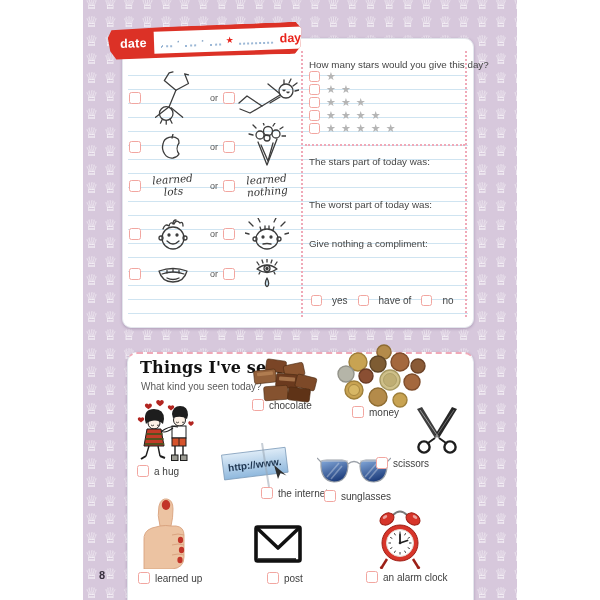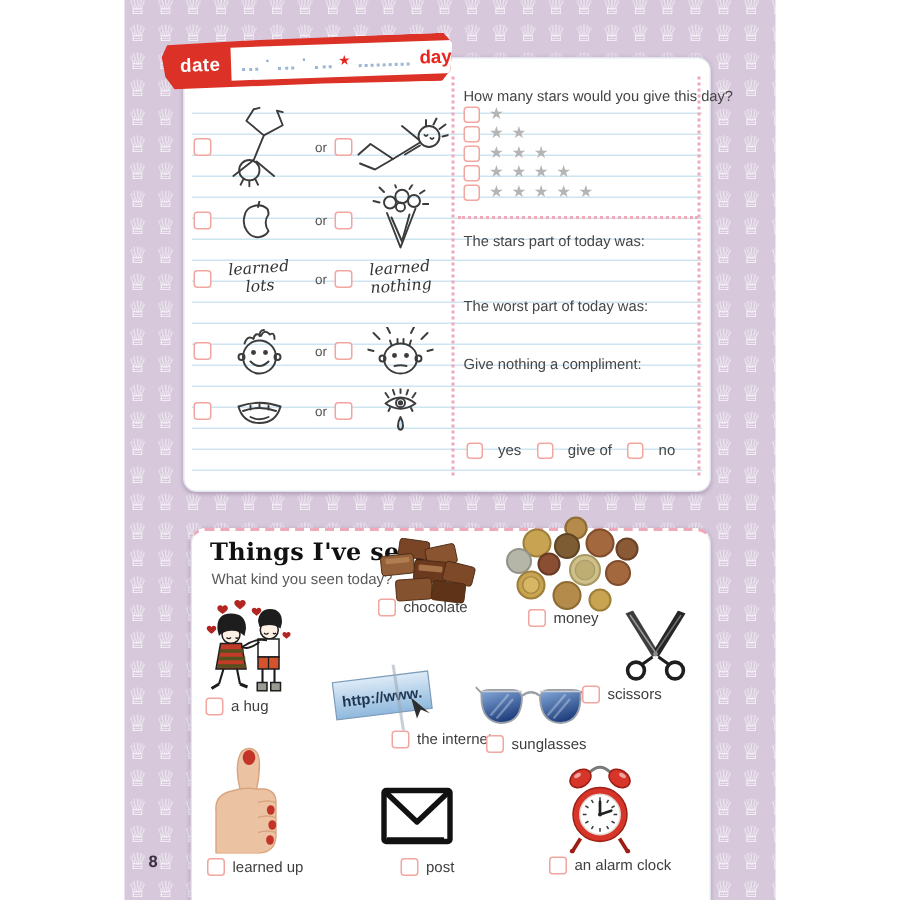--- a/index.html
+++ b/index.html
@@ -1046,21 +1046,21 @@
     <div class="hdots" style="left:182px;top:105px;width:160px;"></div>
 
     <div class="prompt" style="top:117px;">The stars part of today was:</div>
     <div class="prompt" style="top:160px;">The worst part of today was:</div>
     <div class="prompt" style="top:199px;">Give nothing a compliment:</div>
 
     <div style="position:absolute;left:188px;top:256px;display:flex;align-items:center;gap:10px;">
       <span class="cb sm"></span>
       <span class="opt">yes</span>
       <span class="cb sm"></span>
-      <span class="opt">give of</span>
+      <span class="opt">have of</span>
       <span class="cb sm"></span>
       <span class="opt">no</span>
     </div>
   </div>
 
   <div class="card bottom-card">
     <div class="bc-title">Things I've seen</div>
     <div class="bc-sub">What kind you seen today?</div>
 
     <div class="item-img" style="left:116px;top:4px;">
@@ -1191,21 +1191,21 @@
         <polygon points="9,2 14,0 31,28 27,31" fill="#3d3d3d"></polygon>
         <polygon points="49,2 44,0 27,28 31,31" fill="#262626"></polygon>
         <path d="M12,3 L29,28" stroke="#9b9b9b" stroke-width="1"></path>
         <path d="M46,3 L29,28" stroke="#6e6e6e" stroke-width="1"></path>
         <circle cx="29" cy="29" r="1.6" fill="#8a8a8a"></circle>
         <path d="M27,31 L20,36 M31,31 L38,36" stroke="#1e1e1e" stroke-width="2"></path>
         <circle cx="16" cy="40" r="5.6" fill="none" stroke="#1e1e1e" stroke-width="2.4"></circle>
         <circle cx="42" cy="40" r="5.6" fill="none" stroke="#1e1e1e" stroke-width="2.4"></circle>
       </svg>
     </div>
-    <div class="item-label" style="left:260px;top:103px;">
+    <div class="item-label" style="left:248px;top:103px;">
       <span class="cb"></span>
       <span>scissors</span>
     </div>
 
     <div class="item-img" style="left:2px;top:141px;">
       <svg width="58" height="74" viewBox="0 0 58 74">
         <path d="M14,74 L14,46 Q13,36 22,33 L30,31 Q27,20 29,11 Q31,3 37,4 Q43,5 43,14 Q43,23 41,31 L46,31 Q54,32 54,40 L54,62 Q54,73 42,74 Z" fill="#ecc3a2" stroke="#d9a37f" stroke-width=".9"></path>
         <ellipse cx="36" cy="10" rx="4.2" ry="5" fill="#c23428"></ellipse>
         <path d="M42,40 Q48,38 54,40 M42,50 Q48,48 54,50 M42,60 Q48,58 54,60 M30,31 Q36,30 41,31" stroke="#d9a37f" fill="none" stroke-width="1"></path>
         <ellipse cx="50.5" cy="45" rx="2.6" ry="3.2" fill="#c23428"></ellipse>

